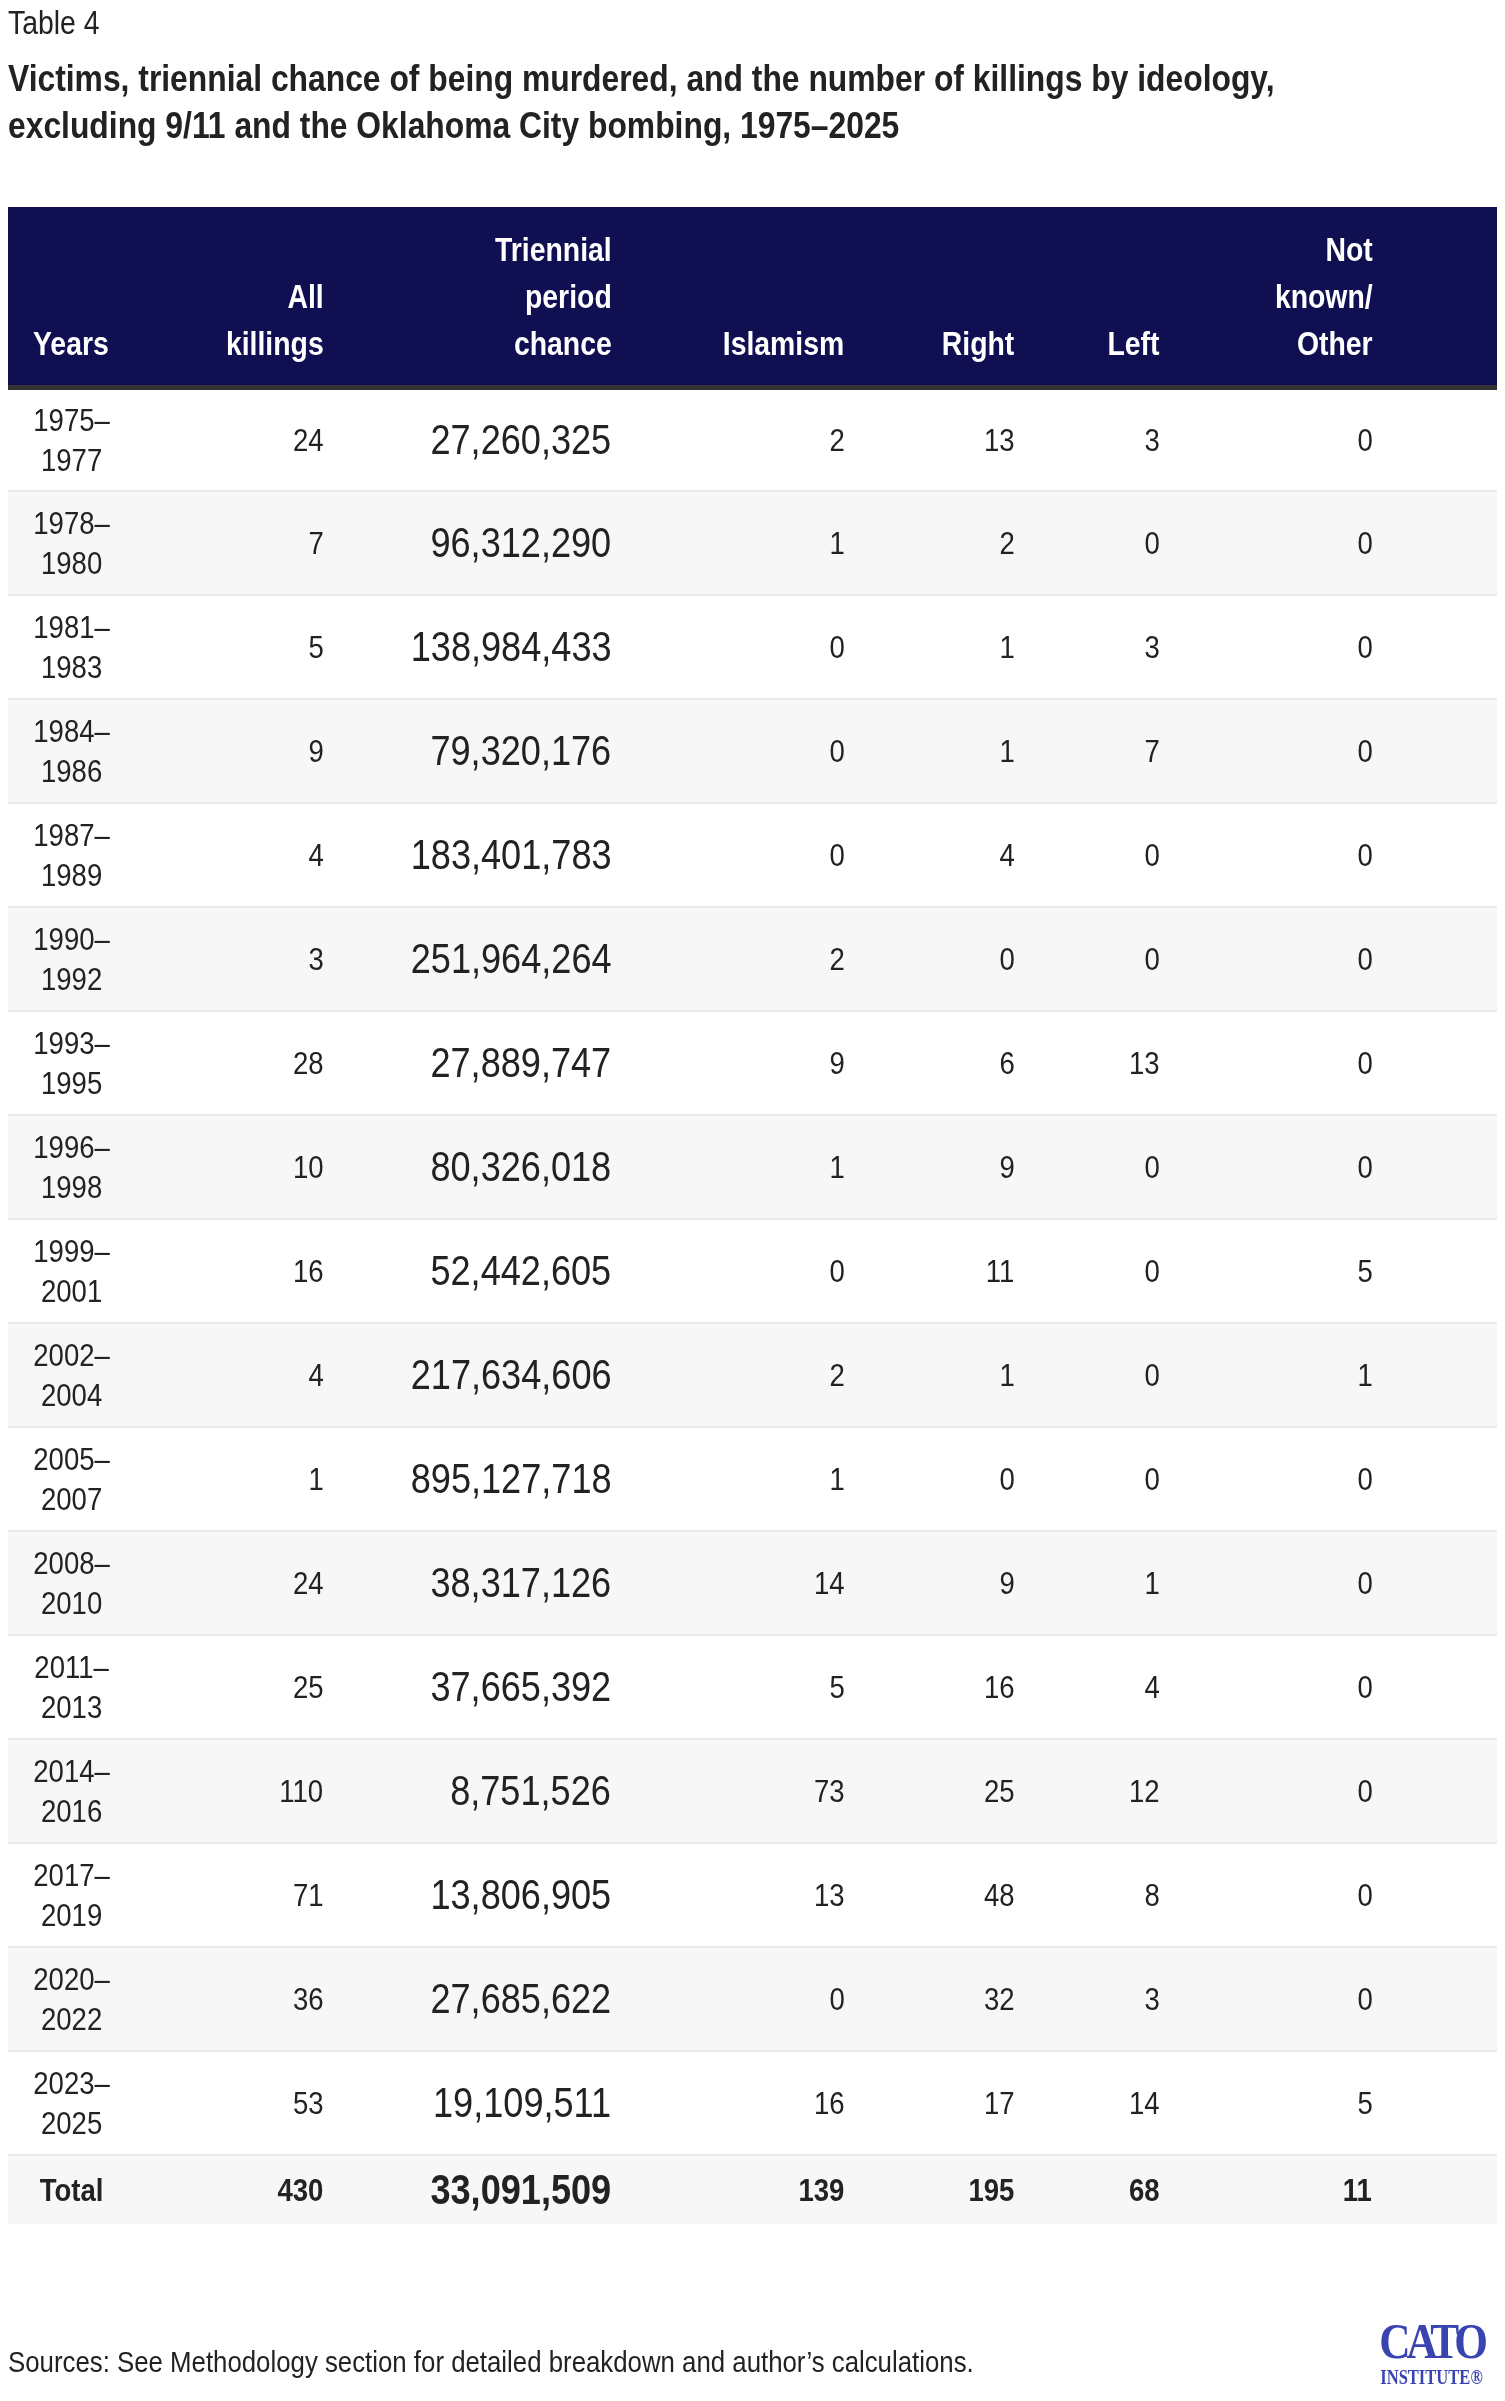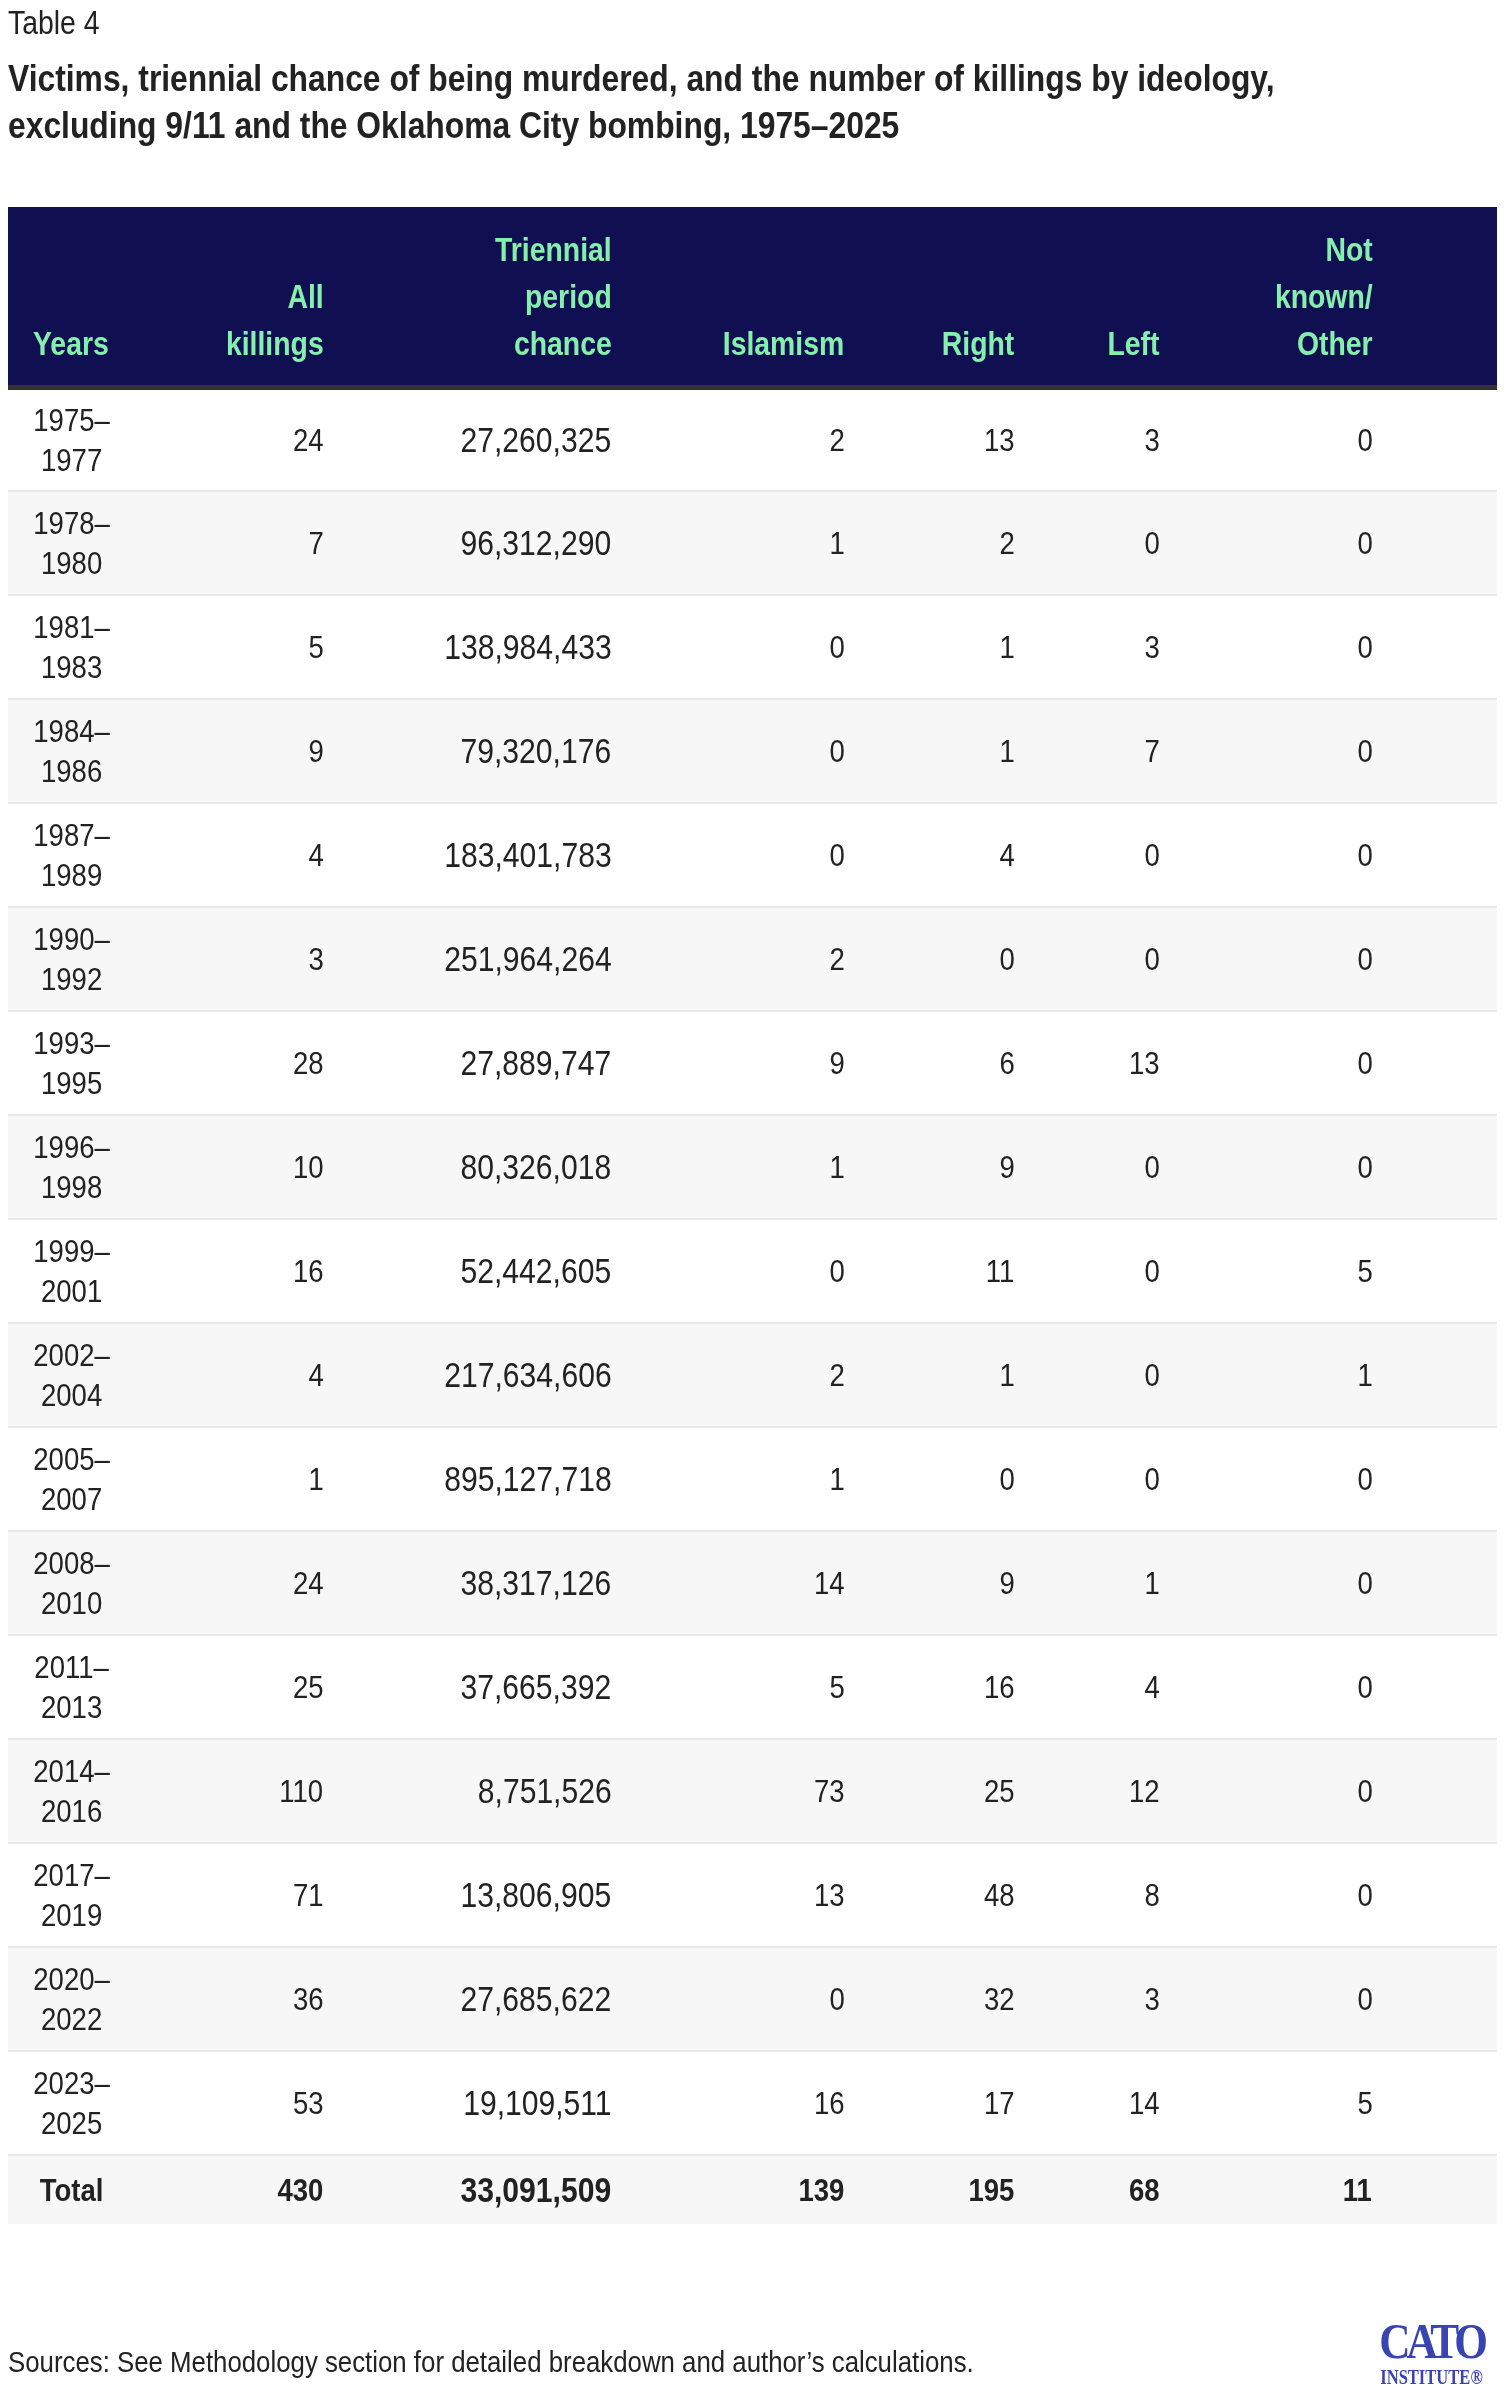--- a/index.html
+++ b/index.html
@@ -19,38 +19,38 @@
       margin: 0;
     }
     .title span { display: block; white-space: nowrap; }
     .table-wrap {
       position: absolute; left: 8.3px; top: 207px; width: 1489px;
       overflow: hidden;
     }
     table { border-collapse: collapse; table-layout: fixed; width: 1555px; }
     thead tr { background: #0f0f52; height: 180px; }
     thead th {
-      color: #86efac; font-weight: bold; font-size: 33px; line-height: 47px;
+      color: #ffffff; font-weight: bold; font-size: 33px; line-height: 47px;
       vertical-align: bottom; padding: 0 0 18px 0; text-align: right;
       border-bottom: 5px solid #333333;
     }
     thead th .h { display: inline-block; transform: scaleX(0.86); transform-origin: right bottom; white-space: nowrap; }
     thead th.left { text-align: center; padding-left: 20.7px; }
     thead th.left .h { transform-origin: left bottom; }
     tbody tr { height: 104px; border-top: 2.5px solid #e8e8e8; }
     tbody tr:first-child { border-top: none; height: 104px; }
     tbody tr.alt { background: #f7f7f7; }
     tbody td {
       font-size: 32px; line-height: 40px; text-align: right; vertical-align: middle;
       padding: 0; color: #222;
     }
     tbody td .v { display: inline-block; transform: scaleX(0.86); transform-origin: right center; white-space: nowrap; }
     tbody td.years { text-align: center; padding-left: 20.7px; }
     tbody td.years .v { transform-origin: left center; width: 99px; white-space: normal; }
-    tbody td.chance { font-size: 35px; }
+    tbody td.chance { font-size: 42px; }
     tbody tr.total { height: 69px; background: #f7f7f7; }
     tbody tr.total td { font-weight: bold; }
     .col-years { width: 116px; }
     .col-all { width: 199px; }
     .col-chance { width: 288px; }
     .col-isl { width: 233px; }
     .col-right { width: 170px; }
     .col-left { width: 145px; }
     .col-nk { width: 213px; }
     .col-fo { width: 193px; }

